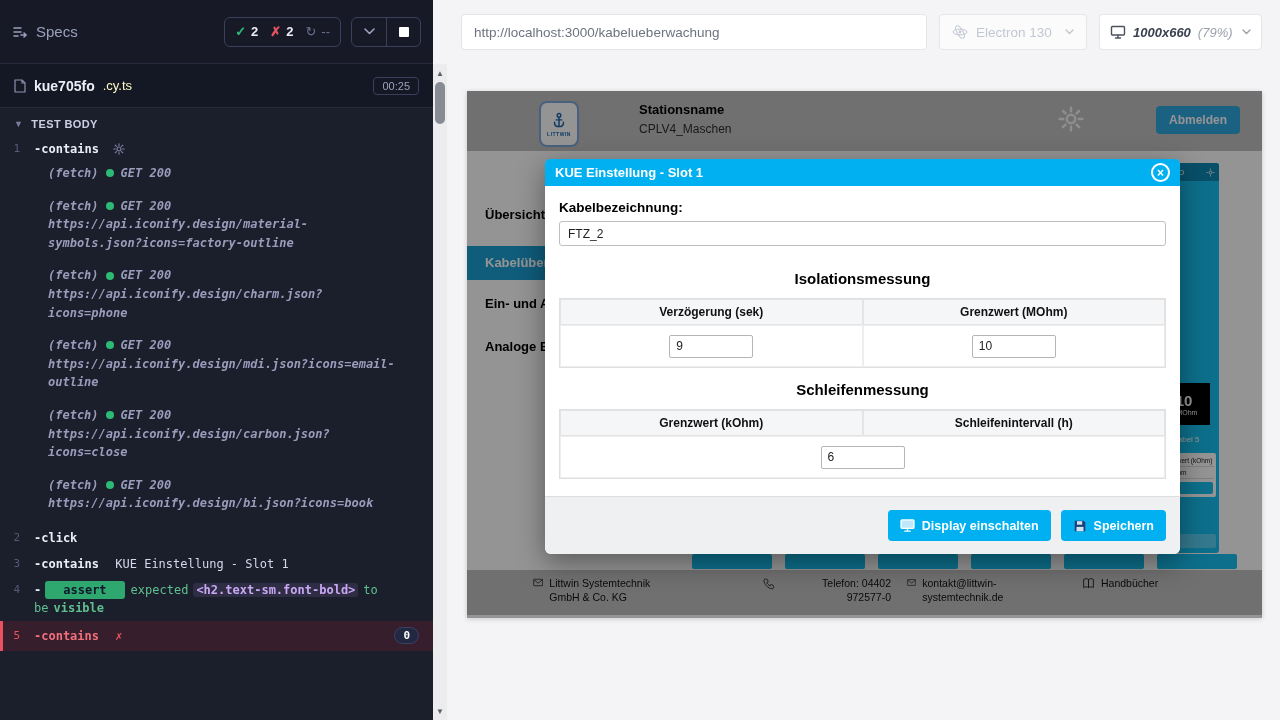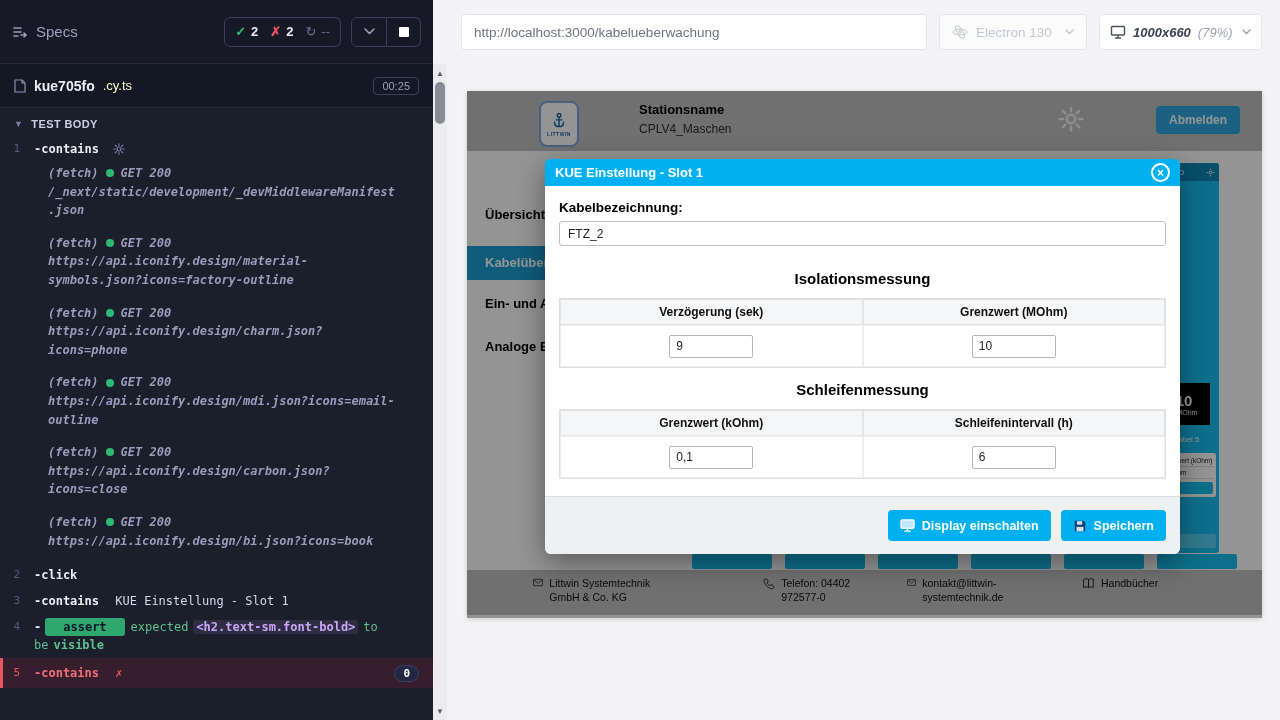--- a/index.html
+++ b/index.html
@@ -91,21 +91,21 @@
   .bg-cable { position:absolute; left:0; top:272px; width:66px; text-align:center; color:#fff; font-size:8px; }
   .bg-panel { position:absolute; left:3px; top:290px; width:60px; background:#fff; color:#222; font-size:6.5px; border-radius:2px; padding:2px; }
   .bg-panel .rw { border-bottom:1px solid #ddd; padding:2px 1px; }
   .bg-chip { height:12px; background:#17c0f0; border-radius:2px; margin:3px 1px 1px; }
   .bg-chip2 { position:absolute; left:3px; bottom:5px; width:60px; height:14px; background:#5ad0f5; border-radius:2px; }
   .bg-buttons { position:absolute; left:225px; top:463px; display:flex; gap:13px; }
   .bg-btn { width:80px; height:15px; background:#17c0f0; border-radius:2px; }
 
   .app-footer { position:absolute; left:0; top:479px; width:795px; height:45px; background:#c2c2c2; }
   .f-group { position:absolute; top:7px; display:flex; gap:6px; align-items:flex-start; color:#111; font-size:10.5px; line-height:1.3; }
-  .f-1 { left:66px; width:150px; } .f-2 { left:296px; width:128px; } .f-3 { left:440px; width:118px; } .f-4 { left:615px; }
+  .f-1 { left:66px; width:150px; } .f-2 { left:296px; width:128px;text-align:right; } .f-3 { left:440px; width:118px; } .f-4 { left:615px; }
 
   .overlay { position:absolute; left:0; top:0; width:795px; height:527px; background:rgba(0,0,0,0.42); }
 
   
   .modal { position:absolute; left:78px; top:68px; width:635px; height:395px; background:#ffffff; border-radius:6px; box-shadow:0 8px 28px rgba(0,0,0,0.4); }
   .m-head { height:27px; background:#00b0f0; border-radius:5px 5px 0 0; display:flex; align-items:center; padding:0 10px; }
   .m-title { color:#fff; font-size:13px; font-weight:bold; }
   .m-close { margin-left:auto; width:19px; height:19px; border:2px solid #fff; border-radius:50%; color:#fff; font-size:12px; font-weight:bold; display:flex; align-items:center; justify-content:center; cursor:pointer; line-height:1; }
   .m-body { padding:0 14px; }
   .m-label { margin-top:14px; font-size:13.5px; font-weight:bold; color:#000; }
@@ -189,21 +189,20 @@
       </span>
     </div>
   </div>
 
   <div class="fetch">
     <div class="fetch-head">
         <span>(fetch)</span>
         <span class="dot"></span>
         <span>GET 200</span>
       </div>
-    <div class="fetch-url">/_next/static/development/_devMiddlewareManifest.json</div>
   </div>
   <div class="fetch">
     <div class="fetch-head">
         <span>(fetch)</span>
         <span class="dot"></span>
         <span>GET 200</span>
       </div>
     <div class="fetch-url">https://api.iconify.design/material-symbols.json?icons=factory-outline</div>
   </div>
   <div class="fetch">
@@ -423,23 +422,20 @@
         </div>
       </div>
 
       <div class="m-section s2">Schleifenmessung</div>
       <div class="m-table">
         <div class="m-tr">
           <div class="m-th">Grenzwert (kOhm)</div>
           <div class="m-th">Schleifenintervall (h)</div>
         </div>
         <div class="m-tr">
-          <div class="m-td">
-              <input type="text" value="0,1" style="">
-            </div>
           <div class="m-td">
               <input type="text" value="6" style="">
             </div>
         </div>
       </div>
     </div>
     <div class="m-foot">
       <button class="m-btn">
         <svg width="15" height="13" viewBox="0 0 16 14">
             <rect x="1" y="1" width="14" height="9" rx="1" stroke="#fff" stroke-width="1.4" fill="#bfe9fb"></rect>

